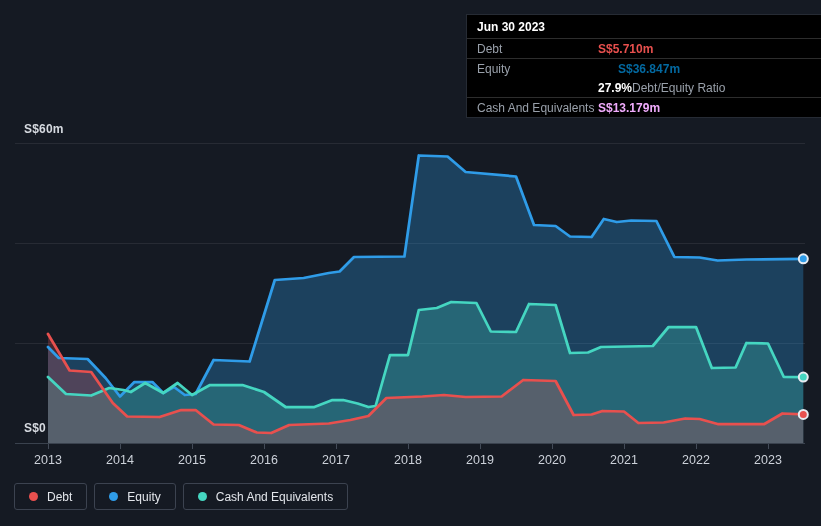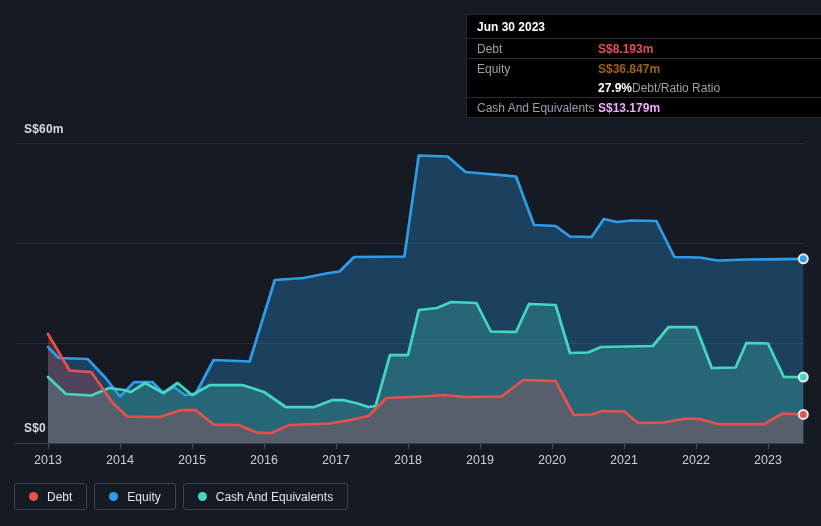--- a/index.html
+++ b/index.html
@@ -77,30 +77,30 @@
       <circle cx="803.3" cy="377.1" r="4.5" fill="#45d6c1" stroke="#e7ebf1" stroke-width="2"></circle>
     </svg>
 
   <span class="y-label top">S$60m</span>
   <span class="y-label bottom">S$0</span>
 
   <div class="tooltip">
     <div class="tt-header">Jun 30 2023</div>
     <div class="tt-row">
       <span class="tt-label">Debt</span>
-      <span class="tt-value" id="tt-debt-value" style="color: rgb(232, 80, 78);">S$8.193m</span>
+      <span class="tt-value" id="tt-debt-value" style="color: rgb(232, 80, 78);">S$5.710m</span>
     </div>
     <div class="tt-row divided">
       <span class="tt-label">Equity</span>
-      <span class="tt-value" id="tt-equity-value" style="color: #a16207;">S$36.847m</span>
+      <span class="tt-value" id="tt-equity-value" style="color: #0369a1; margin-left: 20px;">S$36.847m</span>
     </div>
     <div class="tt-row">
       <span class="tt-label"></span>
       <span class="tt-value" style="color:#ffffff">27.9%</span>
-      <span class="tt-ratio-rest"> Debt/Ratio Ratio</span>
+      <span class="tt-ratio-rest"> Debt/Equity Ratio</span>
     </div>
     <div class="tt-row divided">
       <span class="tt-label">Cash And Equivalents</span>
       <span class="tt-value" id="tt-cash-value" style="color: #f0abfc;">S$13.179m</span>
     </div>
   </div>
 
   <div class="legend">
     <div class="legend-item">
       <span class="legend-dot" id="dot-0" style="background: rgb(232, 80, 78);"></span>

